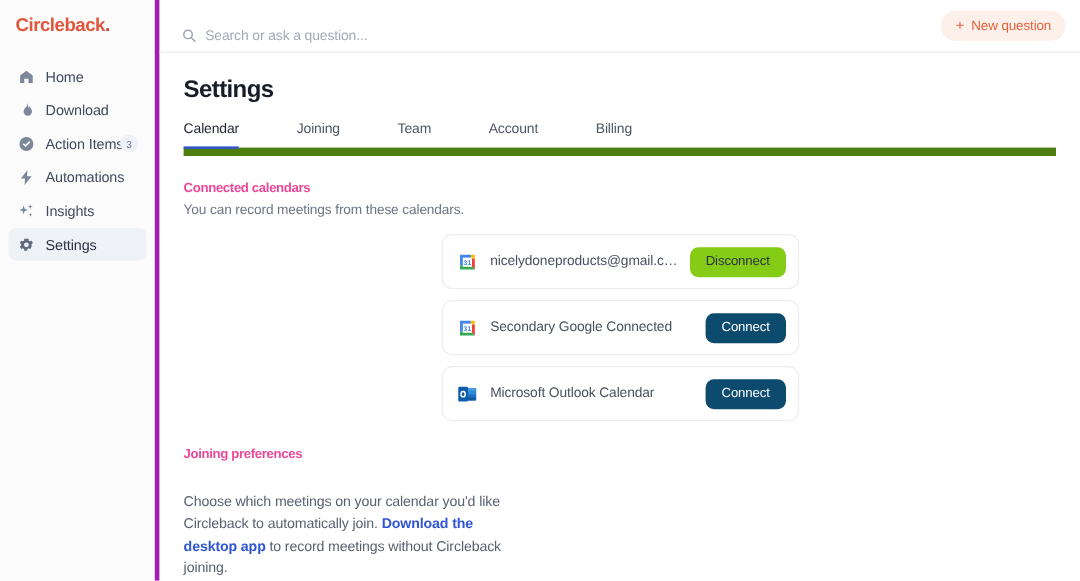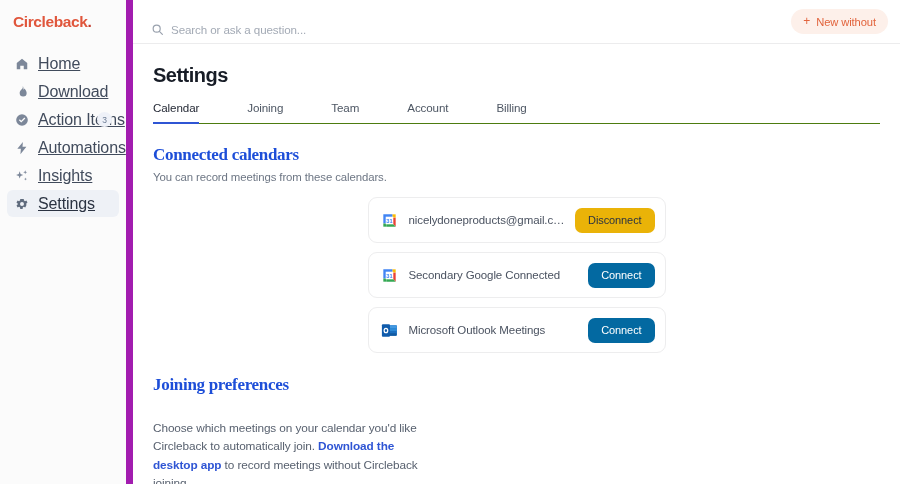--- a/index.html
+++ b/index.html
@@ -21,21 +21,21 @@
     display: flex;
     width: 900px;
     height: 484px;
   }
 
   
   .sidebar {
     width: 133px;
     height: 484px;
     background: #fbfbfb;
-    border-right: 7px solid #a21caf;
+    border-right: 4px solid #a21caf;
     flex: 0 0 133px;
     display: flex;
     flex-direction: column;
     padding-top: 0;
   }
 
   .logo-wrap {
     height: 44px;
     display: flex;
     align-items: center;
@@ -76,25 +76,24 @@
     flex: 0 0 15px;
     display: flex;
     align-items: center;
     justify-content: center;
     color: #7c8799;
   }
   .nav-item.active .nav-icon { color: #5f6b7d; }
   .nav-icon svg { width: 14px; height: 14px; display: block; }
 
   .nav-label {
-    font-size: 16px;
+    font-size: 12px;
     color: #414b5c;
     letter-spacing: -0.1px;
     white-space: nowrap;
-    text-decoration: underline;
   }
   .nav-item.active .nav-label { color: #2b3342; }
 
   .nav-badge {
     position: absolute;
     right: 7px;
     width: 15px; height: 15px;
     border-radius: 50%;
     background: #eef1f8;
     color: #6b7governing;
@@ -185,46 +184,45 @@
     letter-spacing: -0.5px;
     color: #171c26;
     margin: 20px 0 0 0;
     padding-left: 0;
   }
 
   .tabs {
     display: flex;
     gap: 0;
     margin-top: 14px;
-    border-bottom: 1px solid #4d7c0f;
+    border-bottom: 7px solid #4d7c0f;
     width: 727px;
   }
   .tab {
     font-size: 11.6px;
     color: #4d5663;
     padding: 0 0 8px 0;
     margin-right: 48px;
     cursor: pointer;
     border-bottom: 2px solid transparent;
     margin-bottom: -1px;
     letter-spacing: -0.1px;
     white-space: nowrap;
   }
   .tab.active {
     color: #1f2430;
     border-bottom-color: #2f55d4;
   }
 
   .section-title {
-    font-size: 17px;
+    font-size: 11px;
     font-weight: bold;
-    color: #1d4ed8;
+    color: #ec4899;
     letter-spacing: -0.3px;
     margin-top: 21px;
-    font-family: Liberation Serif, serif;
   }
   .section-sub {
     font-size: 11.4px;
     color: #6d7684;
     margin-top: 6px;
     letter-spacing: -0.1px;
   }
 
   .cards {
     margin-top: 14px;
@@ -262,22 +260,22 @@
     border: none;
     border-radius: 7px;
     font-family: inherit;
     font-size: 11px;
     height: 25px;
     padding: 0 13px;
     cursor: pointer;
     letter-spacing: -0.1px;
     white-space: nowrap;
   }
-  .btn-disconnect { background: #eab308; color: #2b3342; }
-  .btn-connect { background: #0369a1; color: #ffffff; }
+  .btn-disconnect { background: #84cc16; color: #2b3342; }
+  .btn-connect { background: #0c4a6e; color: #ffffff; }
 
   .joining {
     margin-top: 22px;
   }
   .joining-body {
     font-size: 11.8px;
     line-height: 1.55;
     color: #58616f;
     margin-top: 24px;
     width: 285px;
@@ -383,21 +381,21 @@
           <svg viewBox="0 0 24 24" fill="none" stroke="currentColor" stroke-width="2.2">
               <circle cx="10.5" cy="10.5" r="6.5"></circle>
               <path d="M15.5 15.5 21 21" stroke-linecap="round"></path>
             </svg>
         </span>
         <input class="search-input" type="text" placeholder="Search or ask a question..." style="">
       </div>
 
       <button class="new-meeting">
         <span class="plus-ic">+</span>
-        <span>New without</span>
+        <span>New question</span>
       </button>
     </header>
 
     <main class="content">
 
       <h1 class="page-title">Settings</h1>
 
       <div class="tabs">
         <div class="tab active">Calendar</div>
         <div class="tab">Joining</div>
@@ -451,21 +449,21 @@
               <path d="M19 9h15a1.5 1.5 0 0 1 1.5 1.5v19A1.5 1.5 0 0 1 34 31H19z" fill="#1a73c8"></path>
               <path d="M19 9h16v6H19z" fill="#4398e0"></path>
               <path d="M19 15h16v6H19z" fill="#2e8ad6"></path>
               <path d="M19 21h16v5H19z" fill="#1a6fc0"></path>
               <path d="M19 26h16v3.5a1.5 1.5 0 0 1-1.5 1.5H19z" fill="#125aa0"></path>
               <rect x="4" y="7" width="17" height="26" rx="2" fill="#0f5bab"></rect>
               <ellipse cx="12.5" cy="20" rx="5" ry="6" fill="#ffffff"></ellipse>
               <ellipse cx="12.5" cy="20" rx="2.4" ry="3.3" fill="#0f5bab"></ellipse>
             </svg>
           </span>
-          <span class="cal-name">Microsoft Outlook Meetings</span>
+          <span class="cal-name">Microsoft Outlook Calendar</span>
           <button class="btn btn-connect">Connect</button>
         </div>
 
       </div>
 
       <section class="joining">
         <h2 class="section-title" style="margin-top:10px">Joining preferences</h2>
         <p class="joining-body"><span>Choose which meetings on your calendar you'd like Circleback to automatically join. </span><a class="link">Download the desktop app</a><span> to record meetings without Circleback joining.</span></p>
       </section>
 

